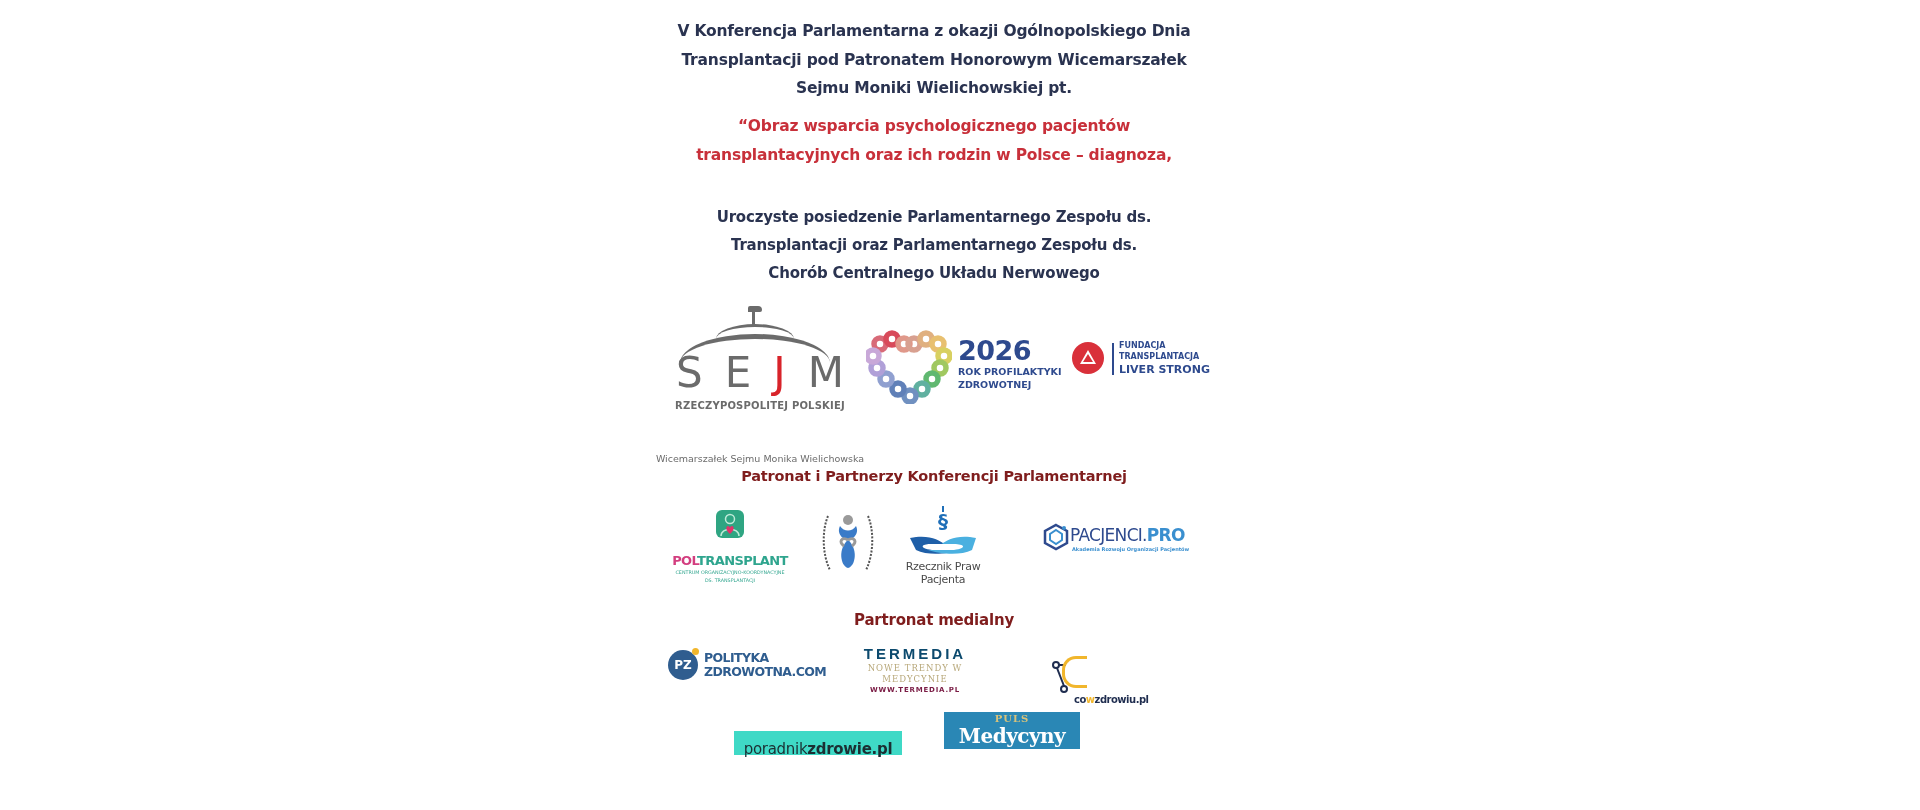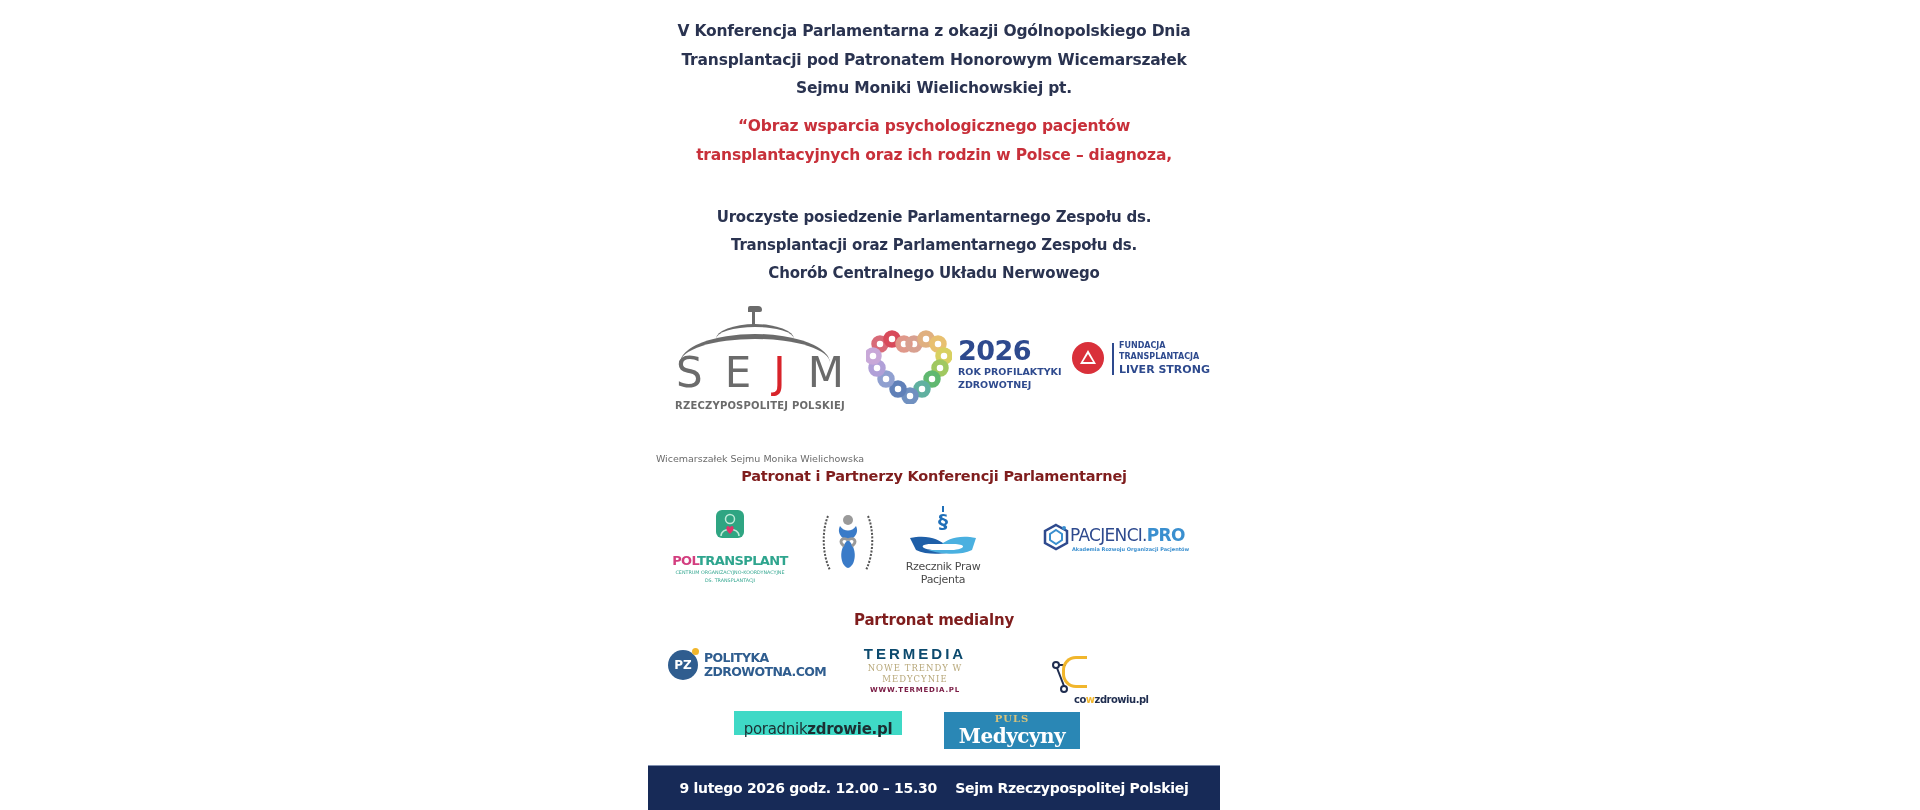--- a/index.html
+++ b/index.html
@@ -67,21 +67,21 @@
   .term { left:192px; top:645px; width:150px; height:44px; text-align:center; }
   .term .t1 { font-size:15px; font-weight:bold; color:#0c4a6e; letter-spacing:3px; line-height:18px; font-family:Liberation Sans, sans-serif; }
   .term .t2 { font-family:"DejaVu Serif", serif; font-size:8.5px; color:#b8a87a; letter-spacing:1px; line-height:11px; }
   .term .t3 { font-size:7px; font-weight:bold; color:#7a1b44; letter-spacing:0.8px; line-height:10px; }
 
   .cow { left:404px; top:656px; width:130px; height:38px; }
   .cow .c { position:absolute; left:10px; top:0; width:22px; height:26px; border:3px solid #f1b62c; border-right:none; border-radius:14px 0 0 14px; }
   .cow .t { position:absolute; left:22px; top:6px; font-size:10px; font-weight:bold; color:#1f2d4f; letter-spacing:-0.5px;margin-top:32px; }
   .cow .t .w { color:#f1b62c; }
 
-  .poradnik { left:86px; top:711px; width:168px; height:24px; background:#3fd9c6; text-align:center; line-height:36px; font-size:15px; color:#1b2f33; letter-spacing:-0.3px; }
+  .poradnik { left:86px; top:731px; width:168px; height:24px; background:#3fd9c6; text-align:center; line-height:36px; font-size:15px; color:#1b2f33; letter-spacing:-0.3px; }
   .poradnik b { font-weight:bold; }
 
   .puls { left:296px; top:712px; width:136px; height:37px; background:#2a87b5; text-align:center; }
   .puls .p { font-family:"DejaVu Serif", serif; font-weight:bold; font-size:10px; color:#d7c27a; line-height:12px; letter-spacing:1px; padding-top:1px; }
   .puls .m { font-family:"DejaVu Serif", serif; font-weight:bold; font-size:20px; color:#ffffff; line-height:22px; letter-spacing:-0.5px; }
 
   .banner { left:0; top:765px; width:572px; height:45px; background:#172a57; border-top:1px solid #8090b0; }
   .banner .t { position:absolute; left:0; width:572px; top:14px; text-align:center; color:#fff; font-weight:bold; font-size:14px; letter-spacing:-0.3px; white-space:pre; }
 </style>
 </head>
@@ -237,16 +237,13 @@
     <div class="t"><span>co</span><span class="w">w</span><span>zdrowiu.pl</span></div>
   </div>
 
   <div class="abs poradnik"><span>poradnik</span><b>zdrowie.pl</b></div>
 
   <div class="abs puls">
     <div class="p">PULS</div>
     <div class="m">Medycyny</div>
   </div>
 
-  <div class="abs banner">
-    <div class="t">9 lutego 2026 godz. 12.00 – 15.30    Sejm Rzeczypospolitej Polskiej</div>
-  </div>
 </div>
 
 </body></html>

